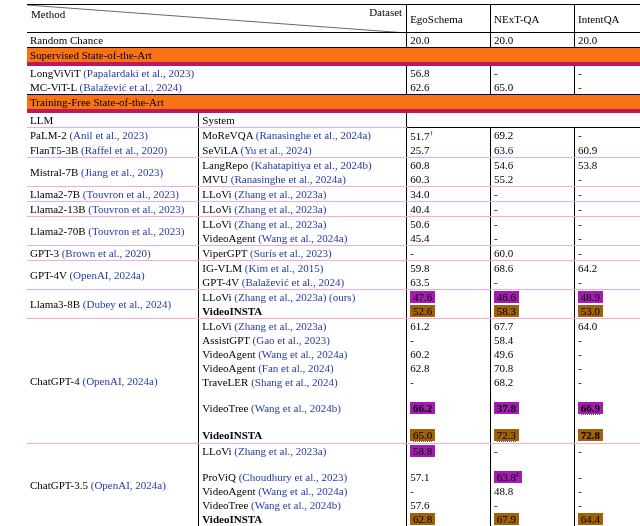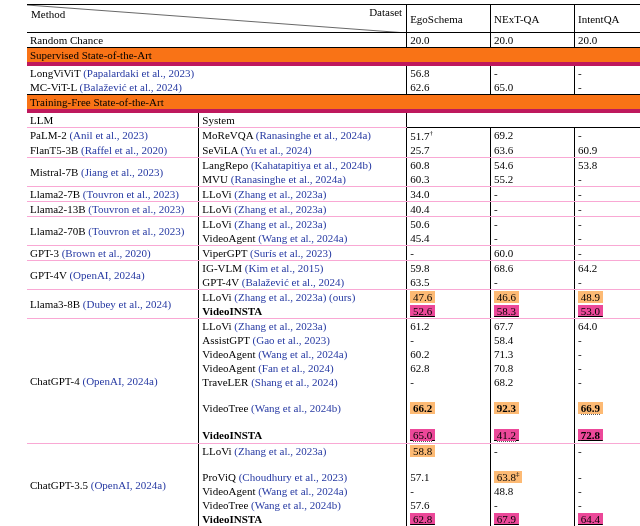--- a/index.html
+++ b/index.html
@@ -22,22 +22,22 @@
     vertical-align: middle;
     font-weight: normal;
   }
   .top-border { border-top: 1px solid #000; }
   .bottom-border { border-bottom: 1px solid #f9a8d4; }
   .left-border { border-left: 1px solid #000; }
   .right-border { border-right: 1px solid #000; }
   .section-row td { background: #f97316; border-top: 1px solid #000; border-bottom: 4px solid #be185d; }
   .cite { color: #273aa3; }
   .num { text-align: left; padding-left: 6px; }
-  .hl-yellow { background: #fdba74; }
-  .hl-pink { background: #ec4899; text-decoration: underline; }
+  .hl-yellow { background: #a21caf; }
+  .hl-pink { background: #a16207; }
   .bold { font-weight: bold; }
   .dotted-under { border-bottom: 1px dotted #555; display: inline-block; }
   .sup { font-size: 7px; vertical-align: super; }
   .diag-cell {
     position: relative;
     height: 28px;
     padding: 0 !important;
   }
   .diag-cell svg { position: absolute; left:0; top:0; }
   .diag-dataset { position: absolute; right: 4px; top: 1px; }
@@ -195,21 +195,21 @@
       </tr>
       <tr>
         <td class="left-border right-border">AssistGPT  <span class="cite">(Gao et al., 2023)</span></td>
         <td class="left-border num">-</td>
         <td class="left-border num">58.4</td>
         <td class="left-border num right-border">-</td>
       </tr>
       <tr>
         <td class="left-border right-border">VideoAgent  <span class="cite">(Wang et al., 2024a)</span></td>
         <td class="left-border num">60.2</td>
-        <td class="left-border num">71.3</td>
+        <td class="left-border num">49.6</td>
         <td class="left-border num right-border">-</td>
       </tr>
       <tr>
         <td class="left-border right-border">VideoAgent  <span class="cite">(Fan et al., 2024)</span></td>
         <td class="left-border num">62.8</td>
         <td class="left-border num">70.8</td>
         <td class="left-border num right-border">-</td>
       </tr>
       <tr>
         <td class="left-border right-border">TraveLER  <span class="cite">(Shang et al., 2024)</span></td>
@@ -219,33 +219,33 @@
       </tr>
       <tr>
         <td class="left-border right-border" style="height: 6px; padding: 0px;">&nbsp;</td>
         <td class="left-border" style="padding: 0px;"></td>
         <td class="left-border" style="padding: 0px;"></td>
         <td class="left-border right-border" style="padding: 0px;"></td>
       </tr>
       <tr>
         <td class="left-border right-border">VideoTree  <span class="cite">(Wang et al., 2024b)</span></td>
         <td class="left-border num"><span class="hl-yellow">&nbsp;<span class="bold">66.2</span>&nbsp;</span></td>
-        <td class="left-border num"><span class="hl-yellow">&nbsp;<span class="bold">92.3</span>&nbsp;</span></td>
+        <td class="left-border num"><span class="hl-yellow">&nbsp;<span class="bold">37.8</span>&nbsp;</span></td>
         <td class="left-border num right-border"><span class="hl-yellow">&nbsp;<span class="dotted-under"><span class="bold">66.9</span></span>&nbsp;</span></td>
       </tr>
       <tr>
         <td class="left-border right-border" style="height: 6px; padding: 0px;">&nbsp;</td>
         <td class="left-border" style="padding: 0px;"></td>
         <td class="left-border" style="padding: 0px;"></td>
         <td class="left-border right-border" style="padding: 0px;"></td>
       </tr>
       <tr>
         <td class="left-border right-border bottom-border"><span class="bold">VideoINSTA</span></td>
         <td class="left-border num bottom-border"><span class="hl-pink">&nbsp;<span class="dotted-under">65.0</span>&nbsp;</span></td>
-        <td class="left-border num bottom-border"><span class="hl-pink">&nbsp;<span class="dotted-under">41.2</span>&nbsp;</span></td>
+        <td class="left-border num bottom-border"><span class="hl-pink">&nbsp;<span class="dotted-under">72.3</span>&nbsp;</span></td>
         <td class="left-border num right-border bottom-border"><span class="hl-pink">&nbsp;<span class="bold">72.8</span>&nbsp;</span></td>
       </tr>
       <tr>
         <td class="bottom-border" rowspan="6">ChatGPT-3.5 <span class="cite">(OpenAI, 2024a)</span></td>
         <td class="left-border right-border">LLoVi  <span class="cite">(Zhang et al., 2023a)</span></td>
         <td class="left-border num"><span class="hl-yellow">&nbsp;58.8&nbsp;</span></td>
         <td class="left-border num">-</td>
         <td class="left-border num right-border">-</td>
       </tr>
       <tr>

